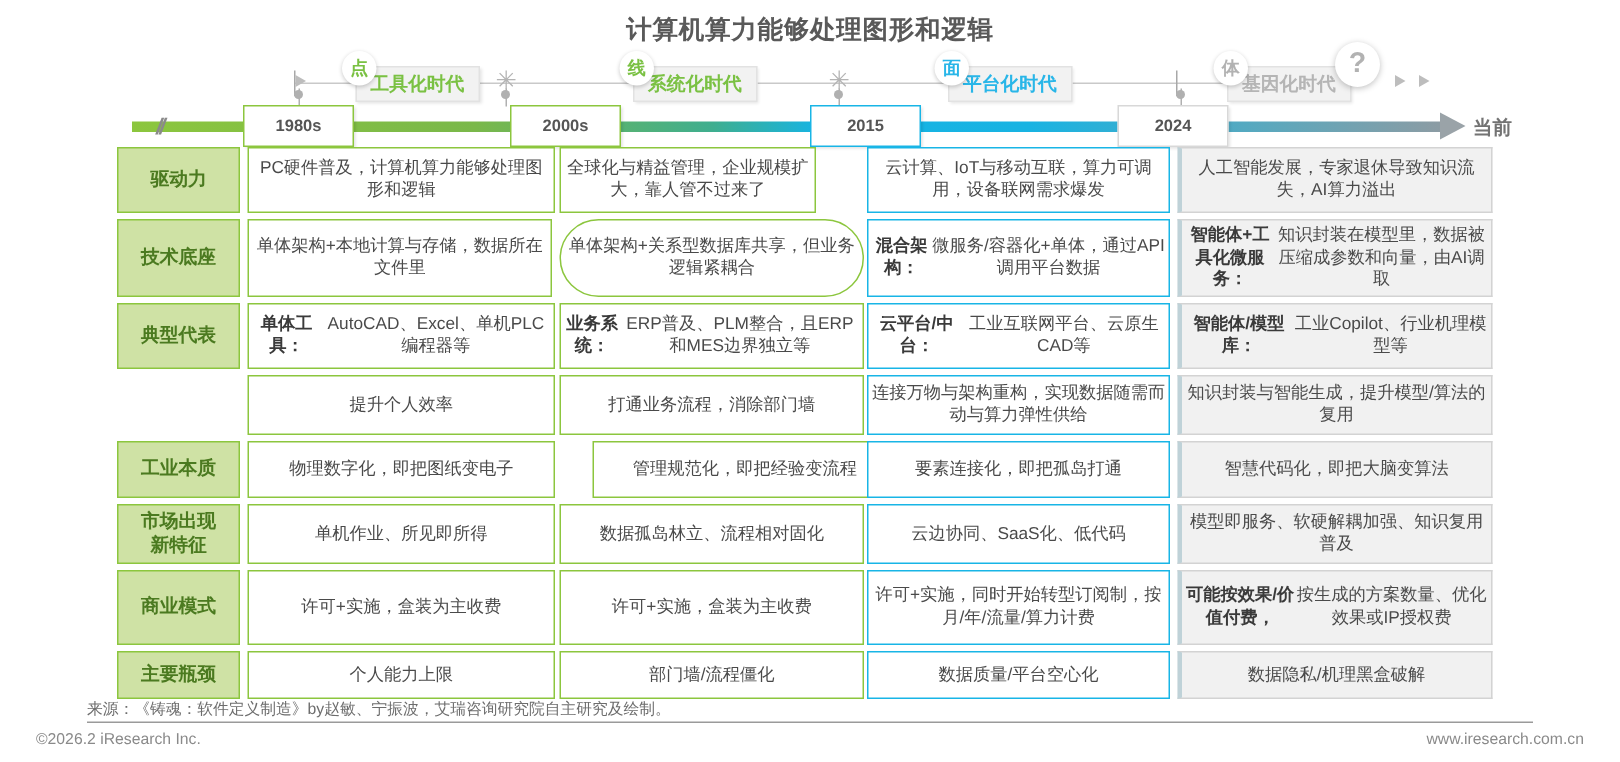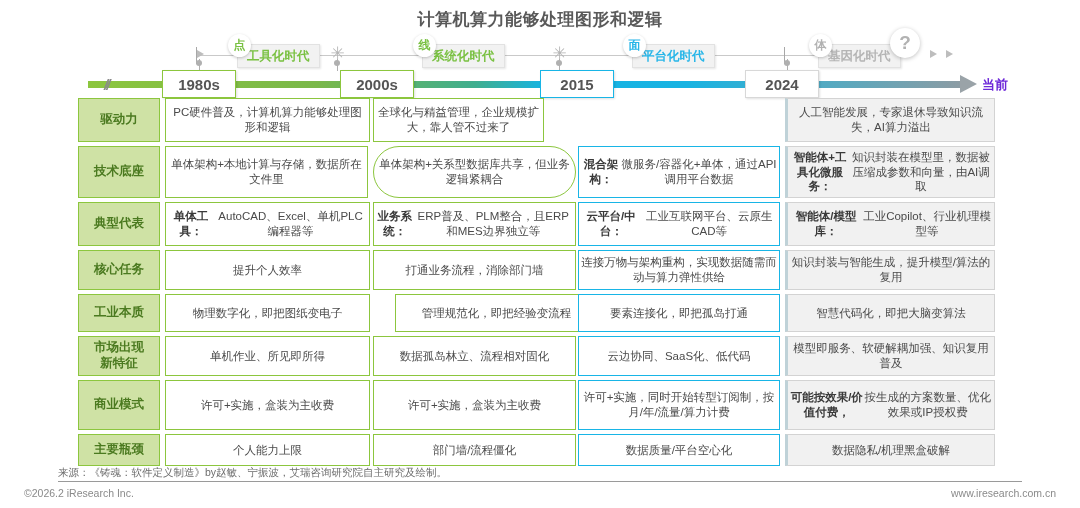--- a/index.html
+++ b/index.html
@@ -78,27 +78,27 @@
     position:absolute; left:960px; top:3px; width:0;height:0;
     border-top:9px solid transparent; border-bottom:9px solid transparent;
     border-left:17px solid #9aa3a8;
   }
   .tl-break{
     position:absolute; left:104px; top:4px; font-size:15px; color:#8a8a8a;
     font-style:italic; font-weight:bold; letter-spacing:-2px;
   }
   .tl-end{
     position:absolute; left:982px; top:4px; font-size:13px;
-    color:#6d28d9; font-weight:bold; white-space:nowrap;
+    color:#737373; font-weight:bold; white-space:nowrap;
   }
   .year{
     position:absolute; top:-2px; height:28px; width:74px;
     background:#ffffff; border:1.6px solid #8cc63e;
     display:flex; align-items:center; justify-content:center;
-    font-size:15px; font-weight:bold; color:#555555;
+    font-size:11px; font-weight:bold; color:#555555;
     box-shadow:1px 1px 2px rgba(0,0,0,.12);
   }
   .year.blue{ border-color:#18b5e6; }
   .year.gray{ border-color:#d8d8d8; }
 
   
   .matrix{ position:absolute; left:0; top:98px; width:1080px; height:365px; }
   .rowlabel{
     position:absolute; left:78px; width:82px;
     background:#cfe2a5; border:1px solid #8cc63e;
@@ -176,35 +176,35 @@
     <div class="year" style="left:340px;">2000s</div>
     <div class="year blue" style="left:540px;">2015</div>
     <div class="year gray" style="left:745px;">2024</div>
   </div>
 
   <div class="matrix">
 
     <div class="rowlabel" style="top:0px;height:44px;">驱动力</div>
     <div class="cell c1" style="left:165px;top:0px;width:205px;height:44px;">PC硬件普及，计算机算力能够处理图形和逻辑</div>
     <div class="cell c2" style="left:373px;top:0px;width:171px;height:44px;">全球化与精益管理，企业规模扩大，靠人管不过来了</div>
+    <div class="cell c3" style="left:578px;top:0px;width:202px;height:44px;">云计算、IoT与移动互联，算力可调用，设备联网需求爆发</div>
     <div class="cell c4" style="left:785px;top:0px;width:210px;height:44px;">人工智能发展，专家退休导致知识流失，AI算力溢出</div>
 
     <div class="rowlabel" style="top:48px;height:52px;">技术底座</div>
     <div class="cell c1" style="left:165px;top:48px;width:203px;height:52px;">单体架构+本地计算与存储，数据所在文件里</div>
     <div class="cell c2" style="left:373px;top:48px;width:203px;height:52px;border-radius:26px;">单体架构+关系型数据库共享，但业务逻辑紧耦合</div>
     <div class="cell c3" style="left:578px;top:48px;width:202px;height:52px;"><b>混合架构：</b>微服务/容器化+单体，通过API调用平台数据</div>
     <div class="cell c4" style="left:785px;top:48px;width:210px;height:52px;"><b>智能体+工具化微服务：</b>知识封装在模型里，数据被压缩成参数和向量，由AI调取</div>
 
     <div class="rowlabel" style="top:104px;height:44px;">典型代表</div>
     <div class="cell c1" style="left:165px;top:104px;width:205px;height:44px;"><b>单体工具：</b>AutoCAD、Excel、单机PLC编程器等</div>
     <div class="cell c2" style="left:373px;top:104px;width:203px;height:44px;"><b>业务系统：</b>ERP普及、PLM整合，且ERP和MES边界独立等</div>
     <div class="cell c3" style="left:578px;top:104px;width:202px;height:44px;"><b>云平台/中台：</b>工业互联网平台、云原生CAD等</div>
     <div class="cell c4" style="left:785px;top:104px;width:210px;height:44px;"><b>智能体/模型库：</b>工业Copilot、行业机理模型等</div>
 
-    <div class="rowlabel" style="top:152px;height:40px;">核心任务</div>
     <div class="cell c1" style="left:165px;top:152px;width:205px;height:40px;">提升个人效率</div>
     <div class="cell c2" style="left:373px;top:152px;width:203px;height:40px;">打通业务流程，消除部门墙</div>
     <div class="cell c3" style="left:578px;top:152px;width:202px;height:40px;">连接万物与架构重构，实现数据随需而动与算力弹性供给</div>
     <div class="cell c4" style="left:785px;top:152px;width:210px;height:40px;">知识封装与智能生成，提升模型/算法的复用</div>
 
     <div class="rowlabel" style="top:196px;height:38px;">工业本质</div>
     <div class="cell c1" style="left:165px;top:196px;width:205px;height:38px;">物理数字化，即把图纸变电子</div>
     <div class="cell c2" style="left:395px;top:196px;width:203px;height:38px;">管理规范化，即把经验变流程</div>
     <div class="cell c3" style="left:578px;top:196px;width:202px;height:38px;">要素连接化，即把孤岛打通</div>
     <div class="cell c4" style="left:785px;top:196px;width:210px;height:38px;">智慧代码化，即把大脑变算法</div>

